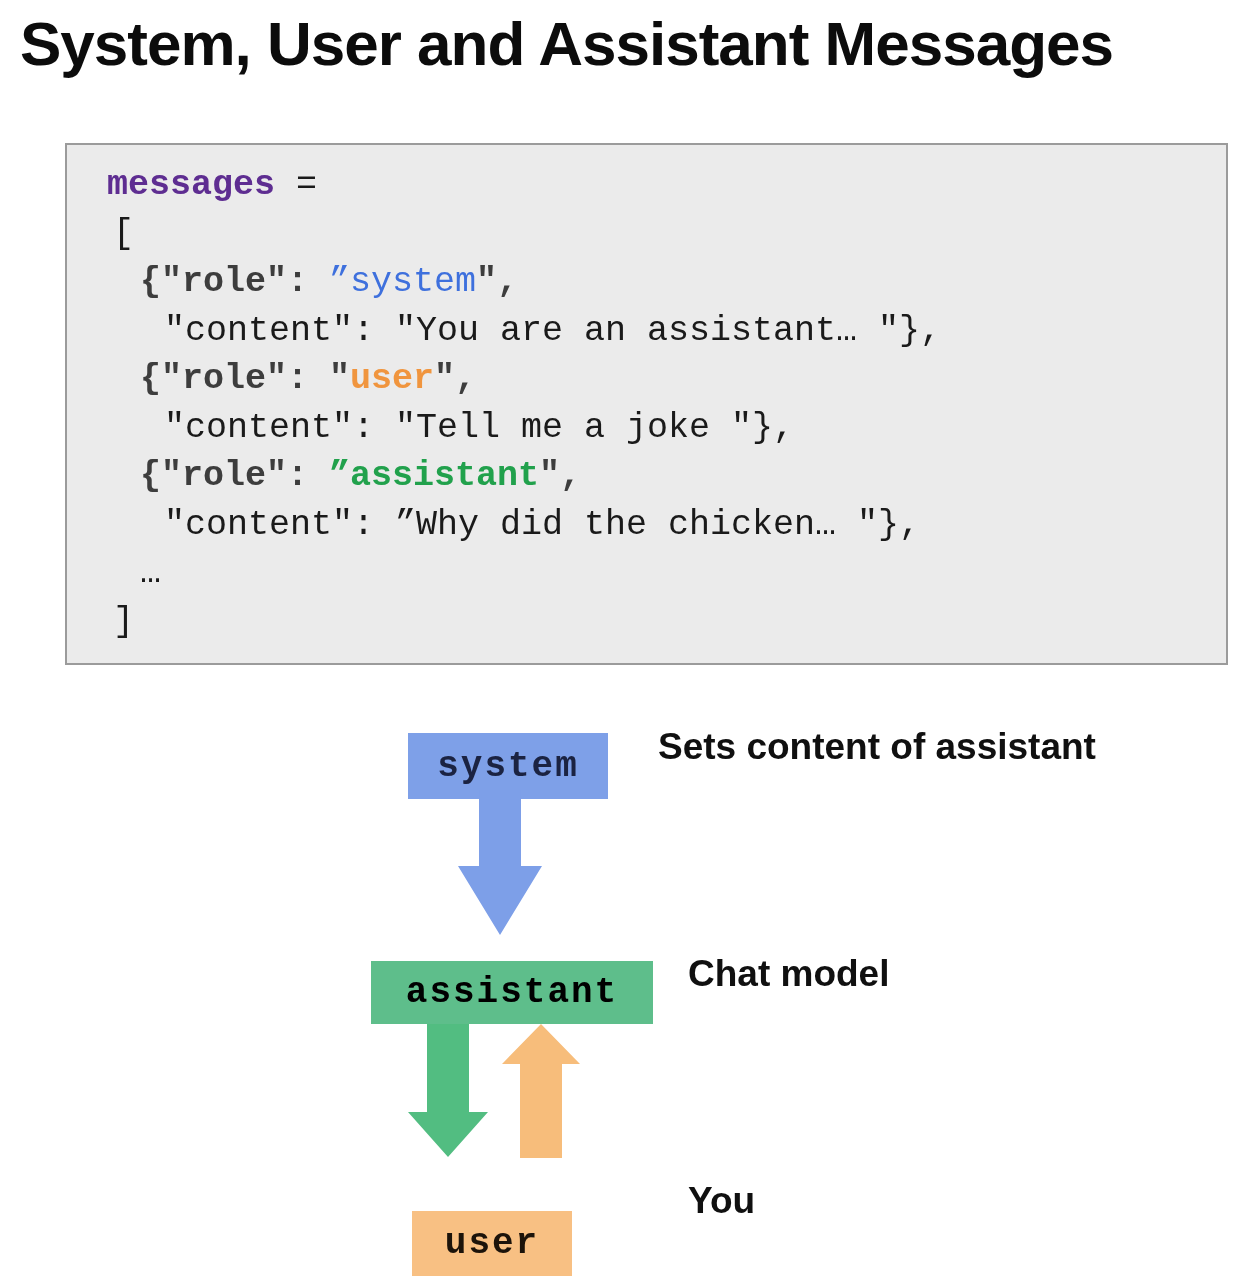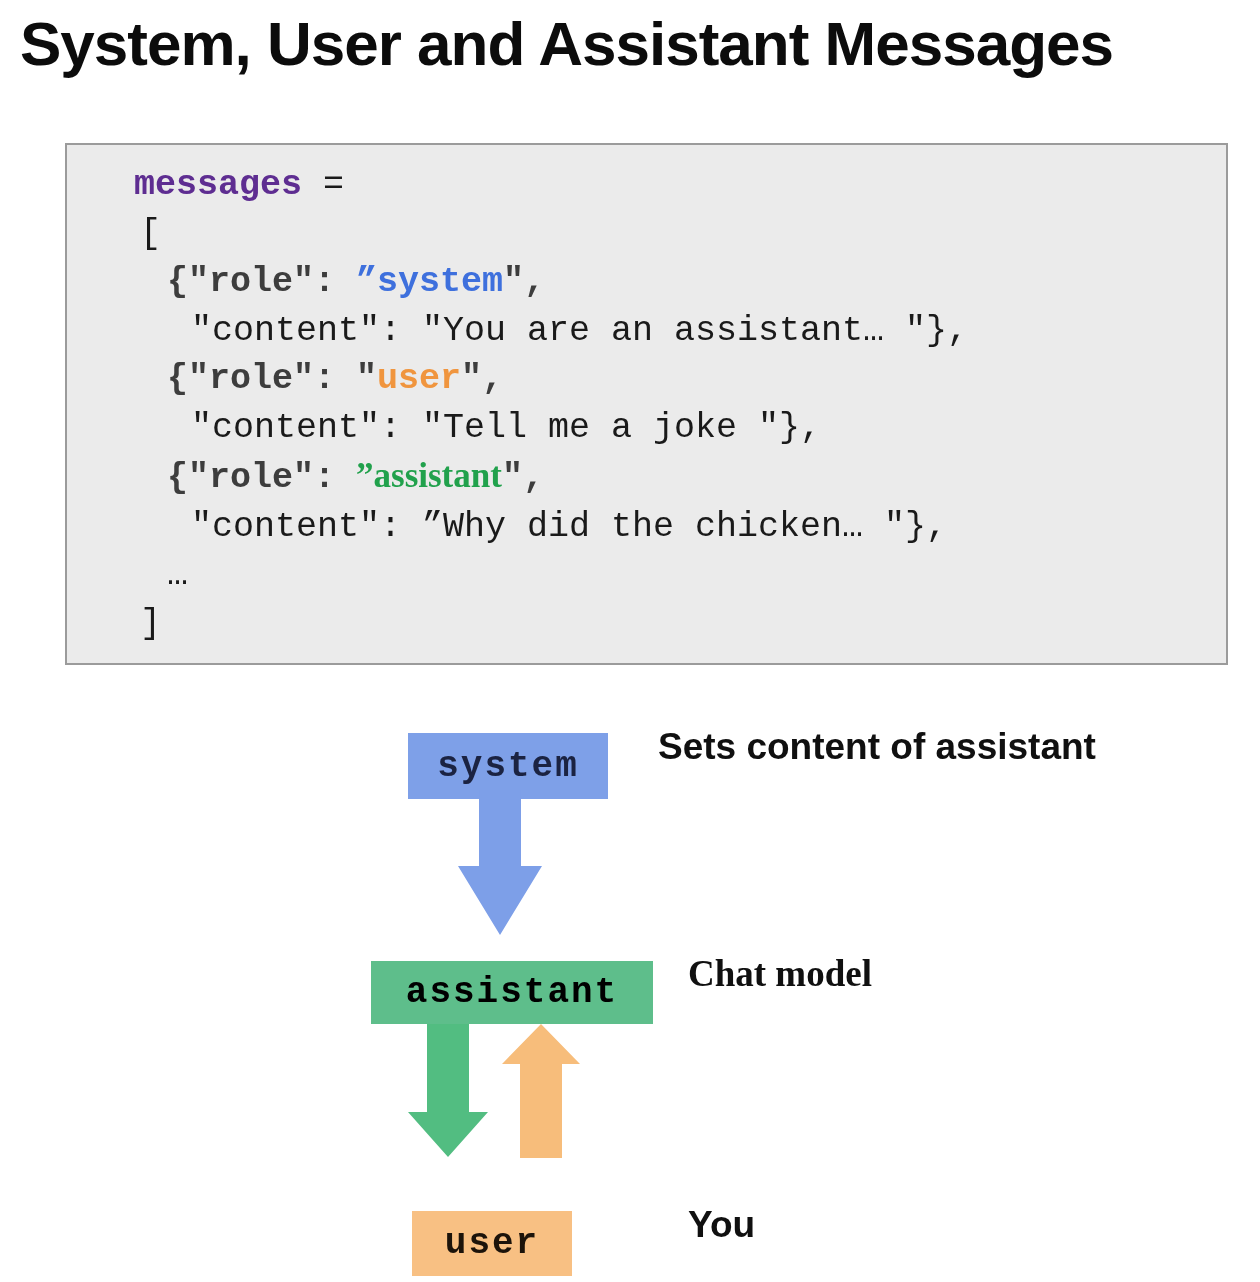--- a/index.html
+++ b/index.html
@@ -17,47 +17,47 @@
     color:#0c0c0c;white-space:nowrap;
   }
   
   .codebox{
     position:absolute;left:65px;top:143px;width:1163px;height:522px;
     background:#ebebeb;border:2px solid #9b9b9b;box-sizing:border-box;
   }
   .code{
     position:absolute;left:40px;top:16px;right:8px;
     font-family:"Liberation Mono",monospace;
-    font-size:35px;line-height:48.5px;color:#1a1a1a;margin-left:27px;
+    font-size:35px;line-height:48.5px;color:#1a1a1a;
   }
   .code-line{white-space:pre;}
   .ind-a{padding-left:6px;}
   .ind-b{padding-left:33px;}
   .ind-c{padding-left:57px;}
   .kw-purple{color:#5e2d91;font-weight:bold;}
   .tok-dark{color:#3d3d3d;font-weight:bold;}
-  .val-blue{color:#3e70dd;font-weight:bold;}
+  .val-blue{color:#3e70dd;font-weight:normal;}
   .val-orange{color:#f0953e;font-weight:bold;}
-  .val-green{color:#21a14c;font-weight:bold;font-family:Liberation Serif, serif;}
+  .val-green{color:#21a14c;font-weight:bold;}
   
   .node{
     position:absolute;display:flex;align-items:center;justify-content:center;
     font-family:"Liberation Mono",monospace;font-weight:bold;
     font-size:36px;letter-spacing:2px;margin-top:19px;
   }
   .node-system{left:408px;top:714px;width:200px;height:66px;background:#7ea0e8;color:#1b2342;}
   .node-assistant{left:371px;top:942px;width:282px;height:63px;background:#5ebe8b;color:#000000;}
   .node-user{left:412px;top:1192px;width:160px;height:65px;background:#f8c083;color:#1c130a;}
   .side-label{
     position:absolute;display:flex;align-items:center;
     font-size:37px;font-weight:700;color:#101010;white-space:nowrap;
   }
   .lbl-system{left:658px;top:714px;height:66px;}
-  .lbl-assistant{left:688px;top:942px;height:63px;font-family:Liberation Serif, serif;}
-  .lbl-user{left:688px;top:1192px;height:65px;}
+  .lbl-assistant{left:688px;top:942px;height:63px;}
+  .lbl-user{left:688px;top:1168px;height:65px;}
   .arrow{position:absolute;}
   .arr-blue{left:458px;top:790px;}
   .arr-green{left:408px;top:1024px;}
   .arr-orange{left:502px;top:1024px;}
 </style>
 </head>
 <body>
 
 <div class="stage">
 

